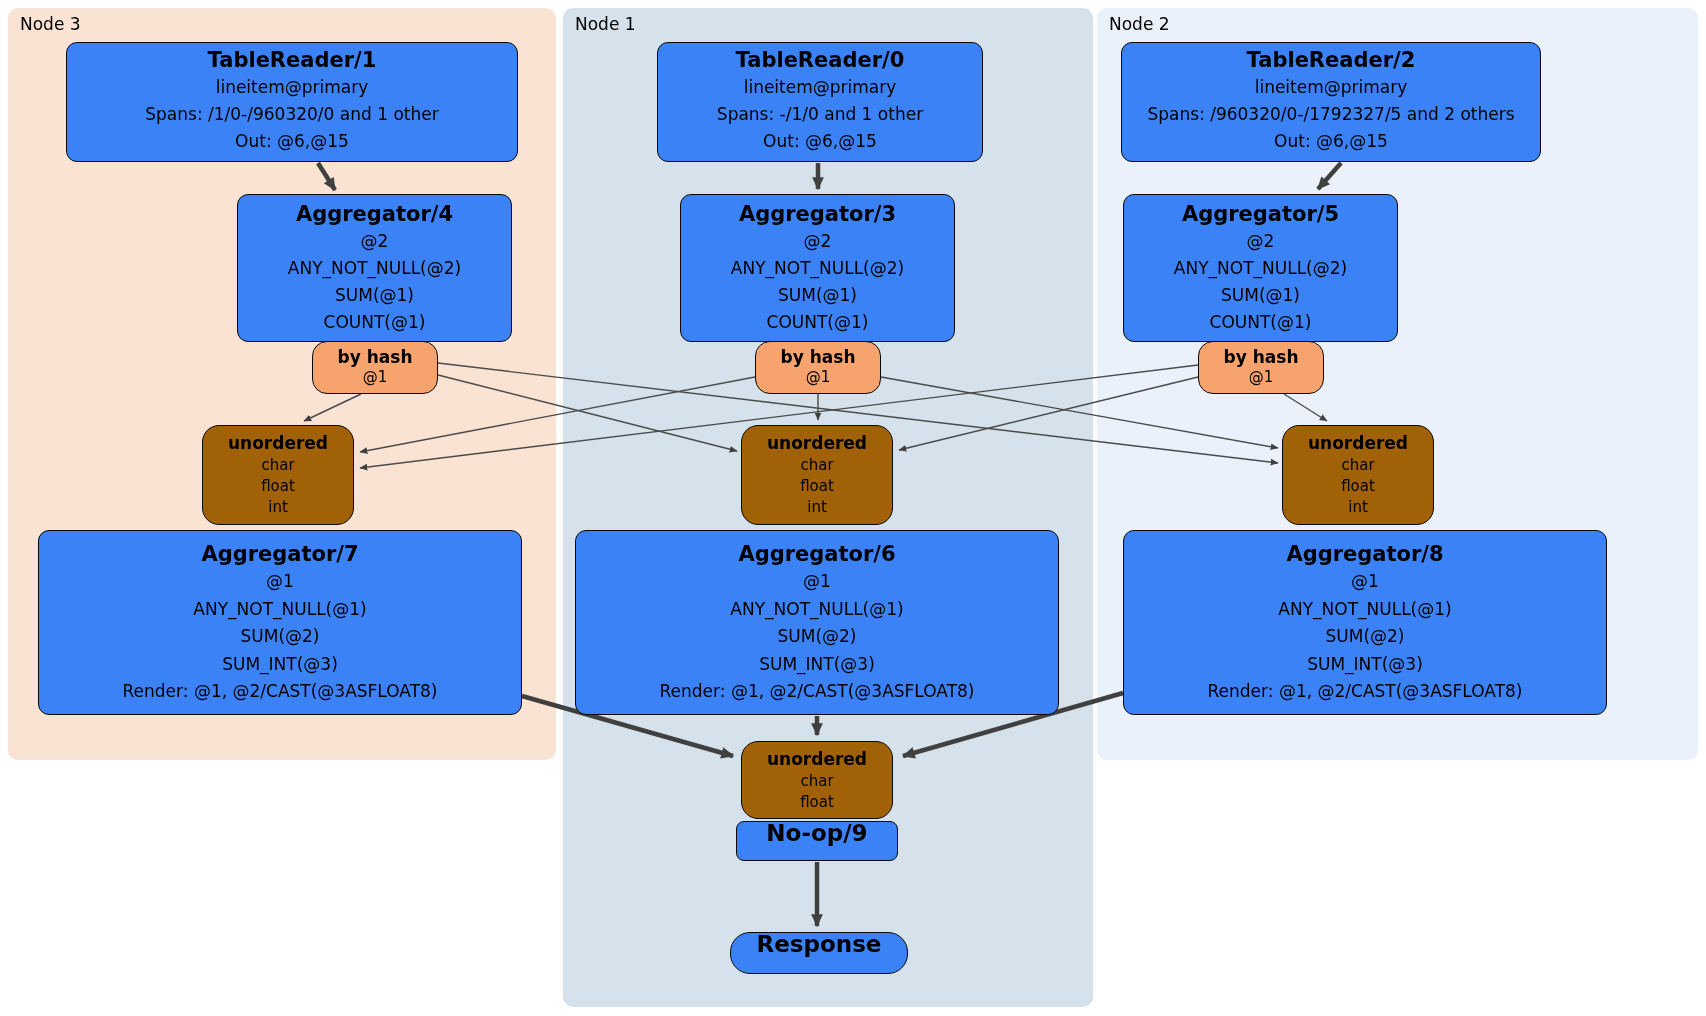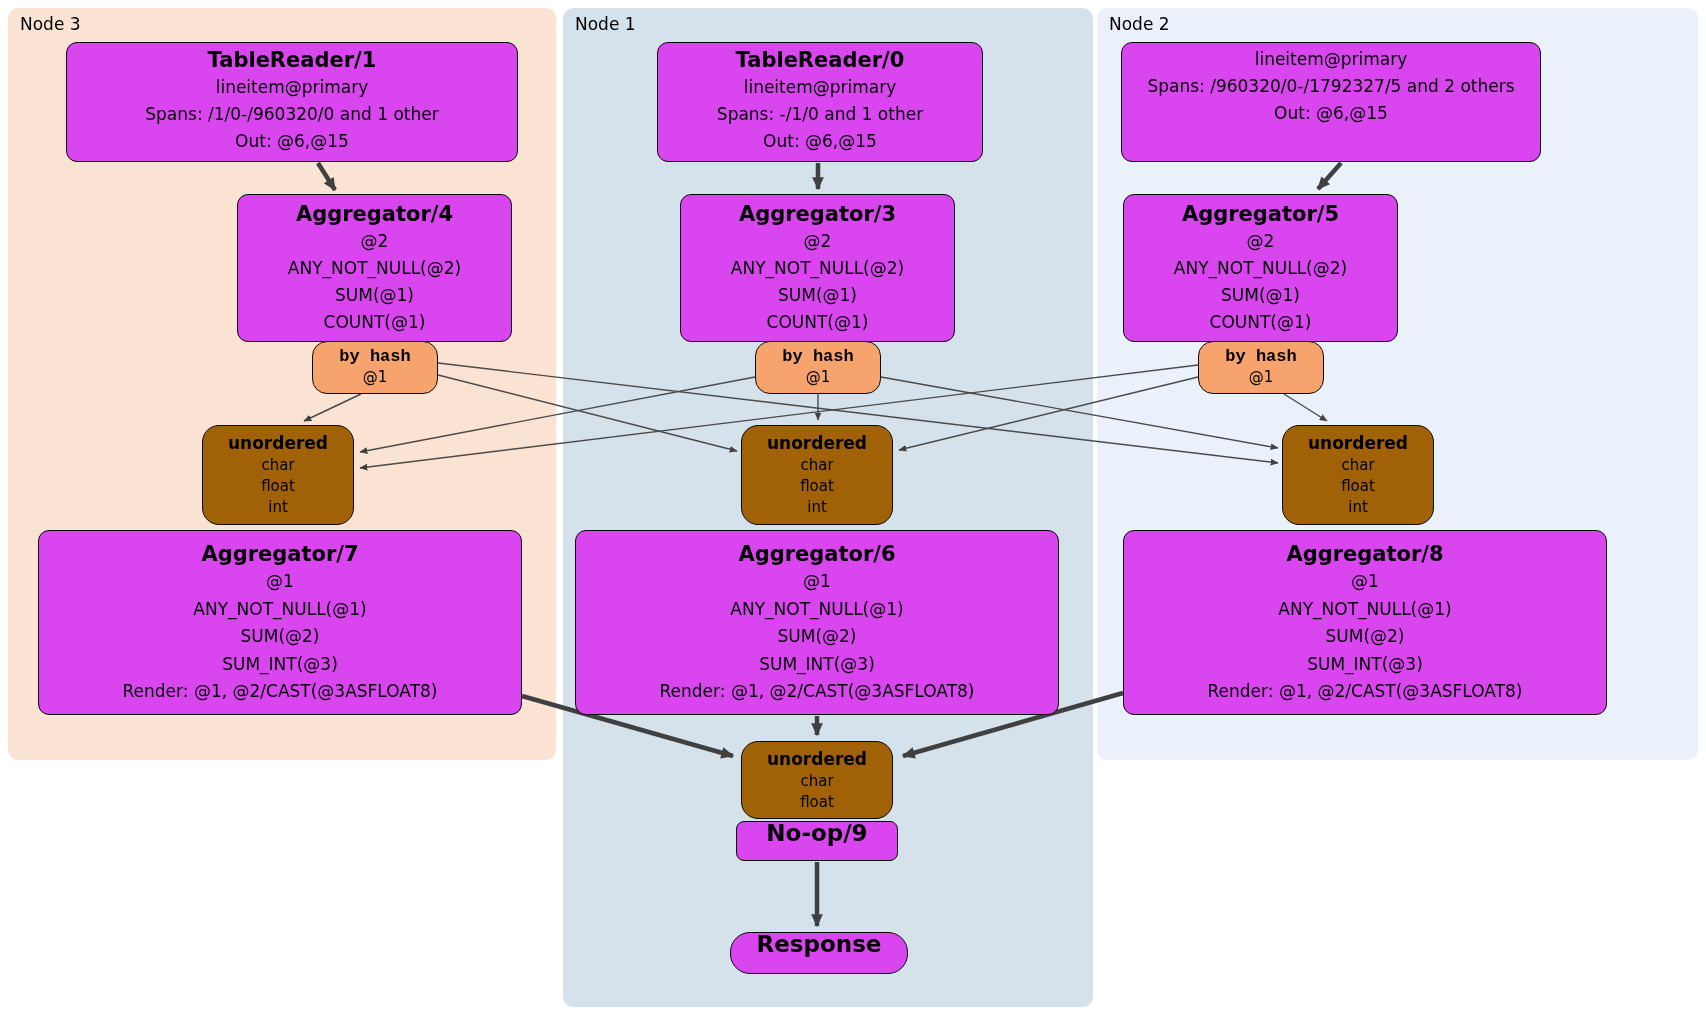--- a/index.html
+++ b/index.html
@@ -6,33 +6,33 @@
   html,body{margin:0;padding:0;background:#ffffff;}
   body{font-family:"DejaVu Sans","Liberation Sans",sans-serif;color:#000;}
   #stage{position:relative;width:1706px;height:1016px;background:#fff;overflow:hidden;padding-left:21px;}
 
   .panel{position:absolute;border-radius:10px;}
   .panel-label{position:absolute;top:6px;left:12px;font-size:17px;color:#000;white-space:nowrap;}
 
   #edges{position:absolute;left:0;top:0;width:1706px;height:1016px;pointer-events:none;}
 
   .box{position:absolute;box-sizing:border-box;border:1.6px solid #0a0a0a;text-align:center;white-space:nowrap;}
-  .box.yellow{background:#d946ef;border-radius:11px;}
+  .box.yellow{background:#3b82f6;border-radius:11px;}
   .box.orange{background:#f7a36e;border-radius:15px;}
   .box.blue{background:#a16207;border-radius:17px;}
 
   .box .title{font-weight:bold;font-size:21px;line-height:28px;}
   .box .line{font-size:17px;line-height:27px;}
 
   .tr{padding-top:3px;}
   .agg-top{padding-top:5px;}
   .agg-bottom{padding-top:9px;}
   .agg-bottom .line{line-height:27.5px;}
 
-  .mini .title{font-size:17px;line-height:22px;font-family:Liberation Mono, monospace;}
+  .mini .title{font-size:17px;line-height:22px;}
   .mini{padding-top:4px;}
   .mini .line{font-size:15px;line-height:18px;}
 
   .sync{padding-top:6px;}
   .sync .title{font-size:17px;line-height:23px;}
   .sync .line{font-size:15px;line-height:21px;}
 
   .terminal{display:flex;justify-content:center;}
   .terminal .title{font-size:23px;line-height:23px;}
 </style>
@@ -150,20 +150,21 @@
   <div class="box yellow agg-bottom" style="left:575px;top:530px;width:484px;height:185px;">
     <div class="title">Aggregator/6</div>
     <div class="line">@1</div>
     <div class="line">ANY_NOT_NULL(@1)</div>
     <div class="line">SUM(@2)</div>
     <div class="line">SUM_INT(@3)</div>
     <div class="line">Render: @1, @2/CAST(@3ASFLOAT8)</div>
   </div>
 
   <div class="box yellow tr" style="left:1121px;top:42px;width:420px;height:120px;">
+    <div class="title">TableReader/2</div>
     <div class="line">lineitem@primary</div>
     <div class="line">Spans: /960320/0-/1792327/5 and 2 others</div>
     <div class="line">Out: @6,@15</div>
   </div>
 
   <div class="box yellow agg-top" style="left:1123px;top:194px;width:275px;height:148px;">
     <div class="title">Aggregator/5</div>
     <div class="line">@2</div>
     <div class="line">ANY_NOT_NULL(@2)</div>
     <div class="line">SUM(@1)</div>

